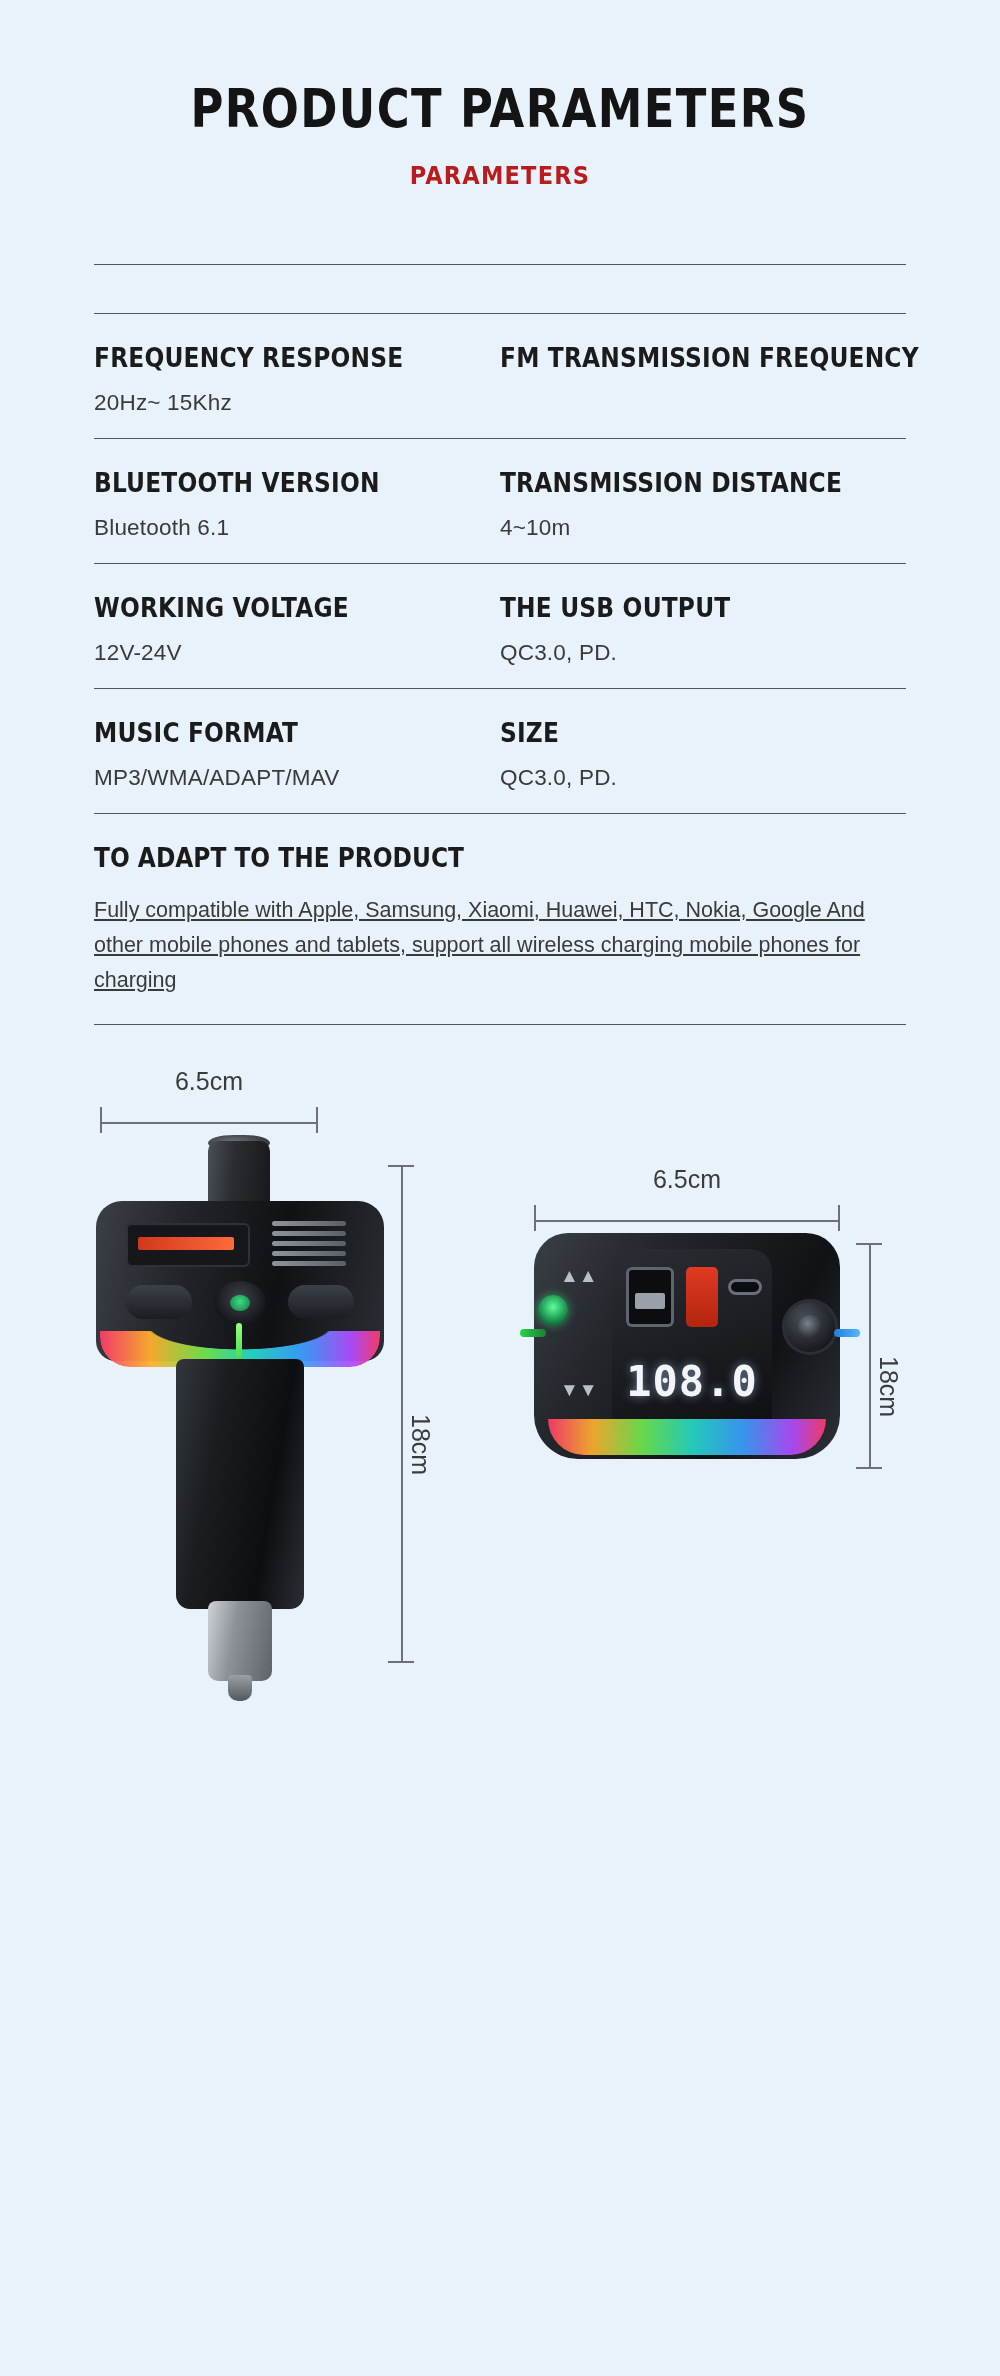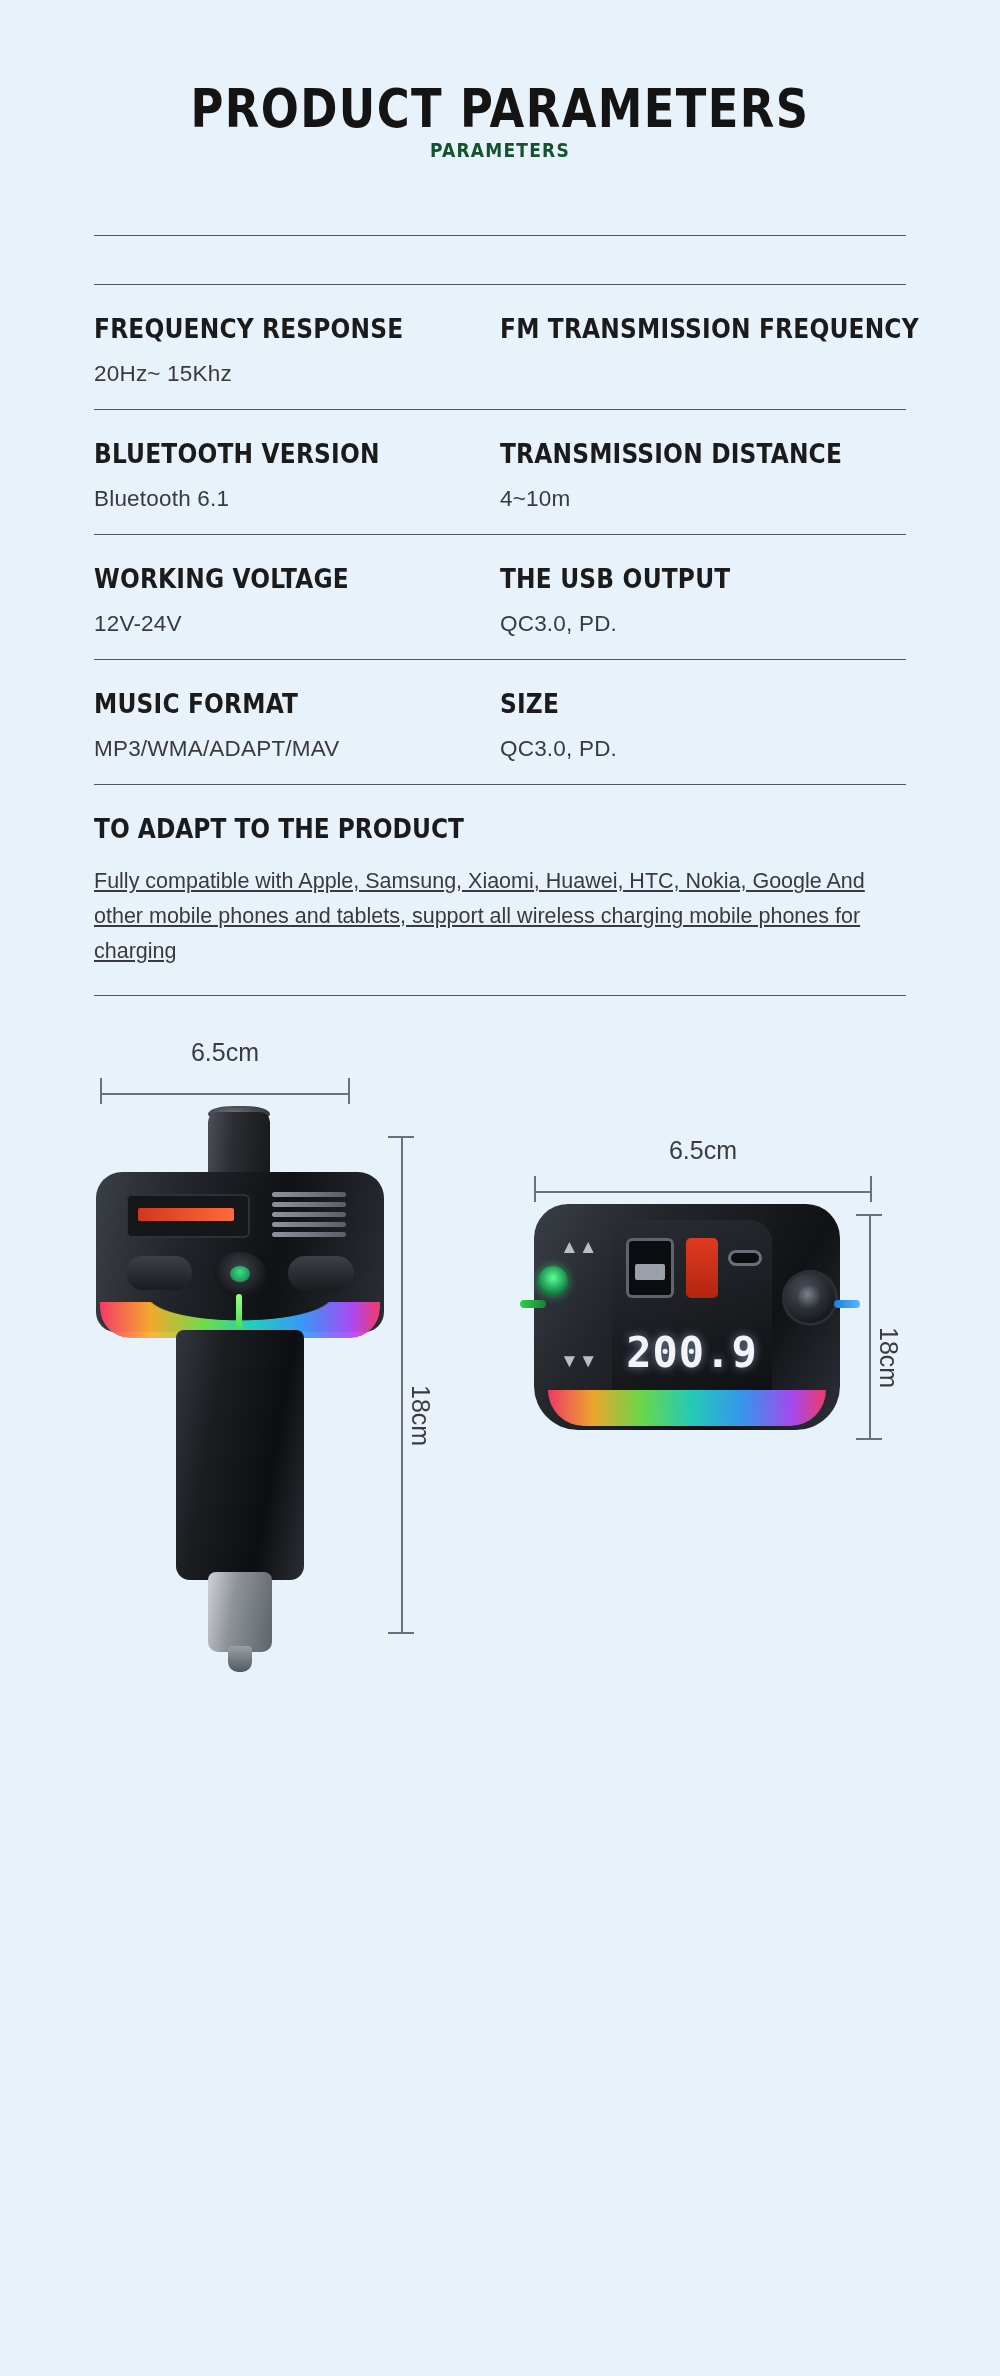--- a/index.html
+++ b/index.html
@@ -30,25 +30,26 @@
   .header h1 {
     margin: 0;
     font-family: "DejaVu Sans Condensed", "Liberation Sans Narrow", "Liberation Sans", sans-serif;
     font-weight: 700;
     font-size: 53px;
     letter-spacing: 1.5px;
     color: #141414;
     transform: scaleX(0.94);
   }
   .header .sub {
+    margin-top: 22px;
     font-family: "DejaVu Sans Condensed", "Liberation Sans Narrow", "Liberation Sans", sans-serif;
     font-weight: 700;
-    font-size: 19px;
+    font-size: 25px;
     letter-spacing: 1.2px;
-    color: #14532d;
+    color: #b91c1c;
   }
   
   .specs {
     margin: 74px auto 0 auto;
     width: 812px;
   }
   .spec-row {
     display: flex;
     padding: 0 0 22px 0;
     border-bottom: 1.6px solid #55565a;
@@ -116,21 +117,20 @@
   .fig-right { left: 520px; top: 110px; width: 400px; }
 
   .dim-label {
     font-size: 25px;
     color: #3b3b3b;
     font-family: "Liberation Sans", sans-serif;
   }
   .dim-h {
     position: absolute;
     height: 30px;
-    padding-left: 32px;
   }
   .dim-h .bar {
     position: absolute;
     left: 0; right: 0; top: 50%;
     height: 1.6px;
     background: #6e7075;
   }
   .dim-h .cap-l, .dim-h .cap-r {
     position: absolute;
     top: 0;
@@ -458,21 +458,21 @@
         <div class="txt dim-label">6.5cm</div>
       </div>
 
       <div class="dev-r">
         <div class="shell"></div>
         <div class="panel"></div>
         <div class="usb-a"></div>
         <div class="usb-red"></div>
         <div class="usb-c"></div>
         <div class="lcd">
-          <div class="num">200.9</div>
+          <div class="num">108.0</div>
         </div>
         <div class="sidebtns">
           <div class="ic up">▲▲</div>
           <div class="ic dn">▼▼</div>
         </div>
         <div class="greendot"></div>
         <div class="dial"></div>
         <div class="wing-l"></div>
         <div class="wing-r"></div>
         <div class="rgb-r"></div>

